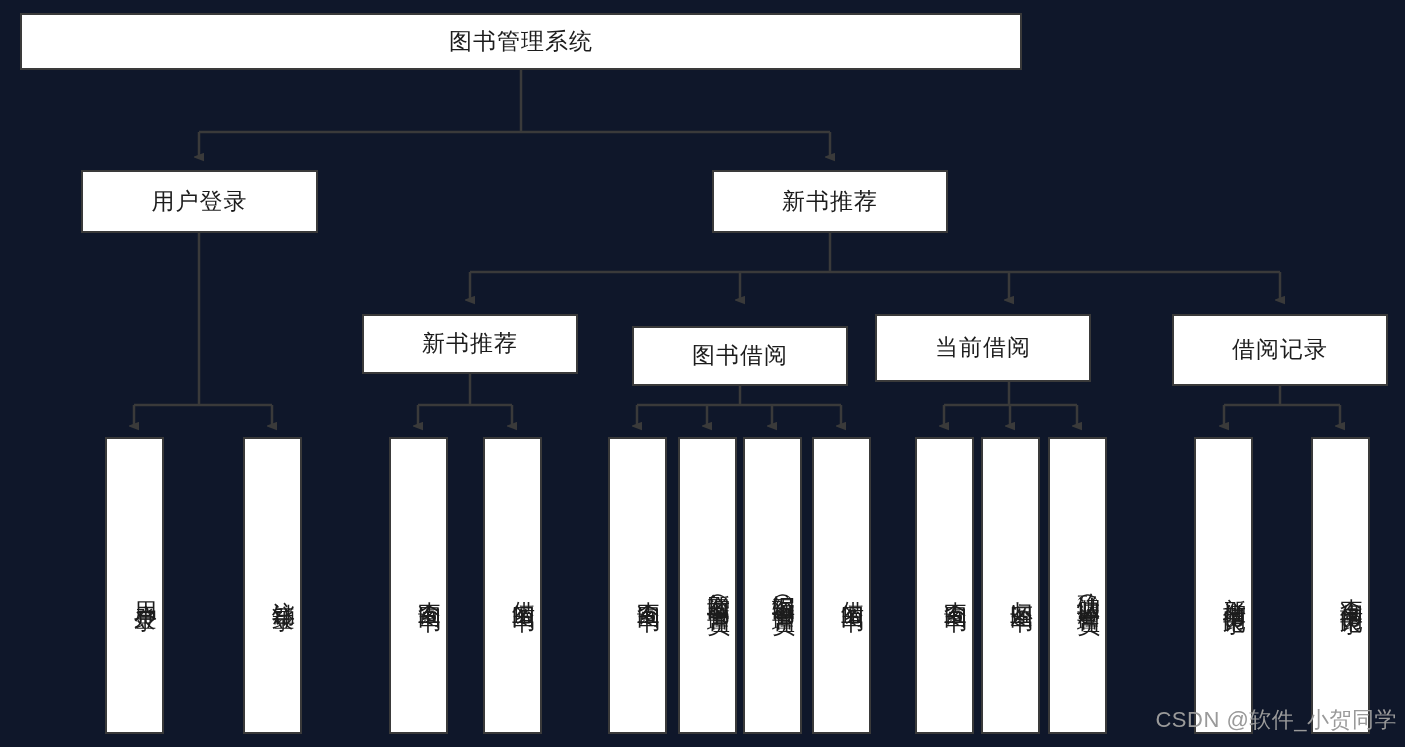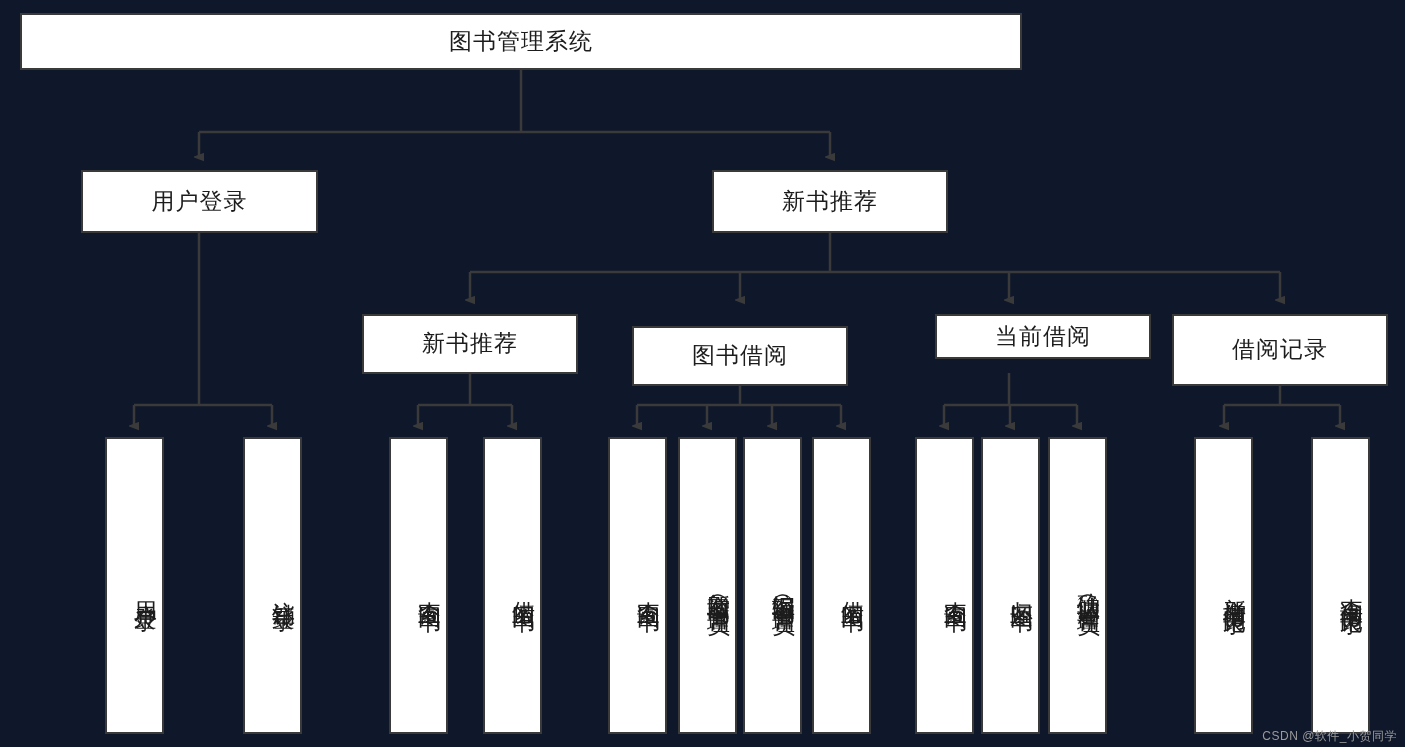--- a/index.html
+++ b/index.html
@@ -50,22 +50,22 @@
     justify-content: center;
   }
   .node.vertical .label {
     writing-mode: vertical-rl;
     text-orientation: upright;
     white-space: nowrap;
   }
   #watermark {
     position: absolute;
     right: 8px;
-    bottom: 2px;
-    font-size: 12px;
+    bottom: 12px;
+    font-size: 22px;
     color: #9a9a9a;
     letter-spacing: 0.5px;
     white-space: nowrap;
   }
 </style>
 </head>
 <body>
 
 <div id="diagram-root">
 
@@ -129,21 +129,21 @@
   <div class="node horizontal" style="left:712px; top:170px; width:236px; height:63px;">
     <span class="label">新书推荐</span>
   </div>
 
   <div class="node horizontal" style="left:362px; top:314px; width:216px; height:60px;">
     <span class="label">新书推荐</span>
   </div>
   <div class="node horizontal" style="left:632px; top:314px; width:216px; height:60px;margin-top:12px;">
     <span class="label">图书借阅</span>
   </div>
-  <div class="node horizontal" style="left:935px; top:314px; width:216px; height:45px;">
+  <div class="node horizontal" style="left:875px; top:314px; width:216px; height:68px;">
     <span class="label">当前借阅</span>
   </div>
   <div class="node horizontal" style="left:1172px; top:314px; width:216px; height:72px;">
     <span class="label">借阅记录</span>
   </div>
 
   <div class="node vertical" style="left:105px; top:437px; width:59px; height:297px;">
     <span class="label">用户登录</span>
   </div>
   <div class="node vertical" style="left:243px; top:437px; width:59px; height:297px;">

